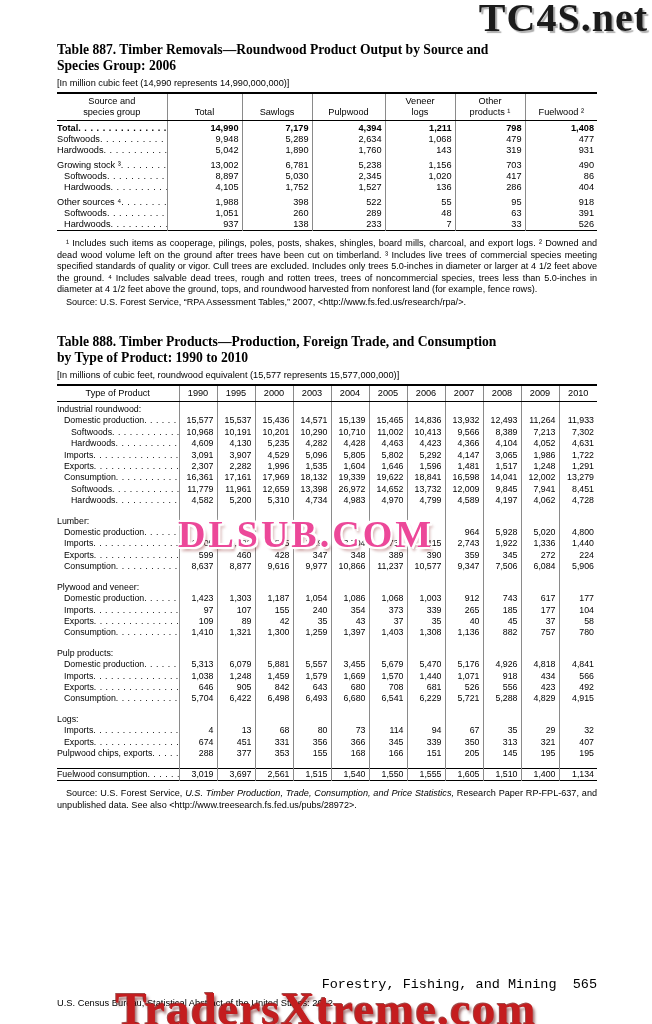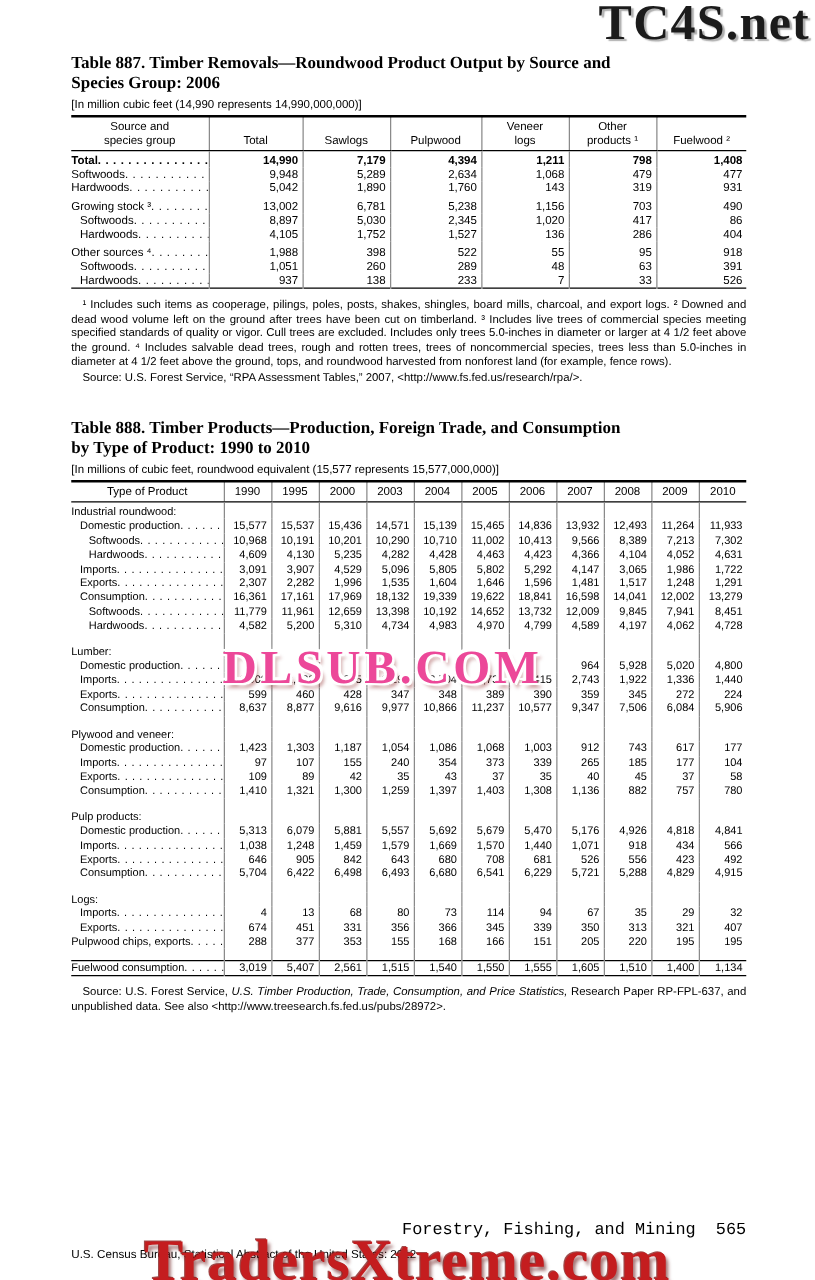--- a/index.html
+++ b/index.html
@@ -432,21 +432,21 @@
           <td class="stub">
             <div class="wrap">
               <span class="lbl ind2">Softwoods</span>
               <span class="leaders"> . . . . . . . . . . . . . . . . . . . . . . . . . . . . . . . . . . . .</span>
             </div>
           </td>
           <td class="num">11,779</td>
           <td class="num">11,961</td>
           <td class="num">12,659</td>
           <td class="num">13,398</td>
-          <td class="num">10,192</td>
+          <td class="num">26,972</td>
           <td class="num">14,652</td>
           <td class="num">13,732</td>
           <td class="num">12,009</td>
           <td class="num">9,845</td>
           <td class="num">7,941</td>
           <td class="num">8,451</td>
         </tr>
         <tr>
           <td class="stub">
             <div class="wrap">
@@ -718,21 +718,21 @@
           <td class="stub">
             <div class="wrap">
               <span class="lbl ind1">Domestic production</span>
               <span class="leaders"> . . . . . . . . . . . . . . . . . . . . . . . . . . . . . . . . . . . .</span>
             </div>
           </td>
           <td class="num">5,313</td>
           <td class="num">6,079</td>
           <td class="num">5,881</td>
           <td class="num">5,557</td>
-          <td class="num">5,692</td>
+          <td class="num">3,455</td>
           <td class="num">5,679</td>
           <td class="num">5,470</td>
           <td class="num">5,176</td>
           <td class="num">4,926</td>
           <td class="num">4,818</td>
           <td class="num">4,841</td>
         </tr>
         <tr>
           <td class="stub">
             <div class="wrap">
@@ -868,21 +868,21 @@
             </div>
           </td>
           <td class="num">288</td>
           <td class="num">377</td>
           <td class="num">353</td>
           <td class="num">155</td>
           <td class="num">168</td>
           <td class="num">166</td>
           <td class="num">151</td>
           <td class="num">205</td>
-          <td class="num">220</td>
+          <td class="num">145</td>
           <td class="num">195</td>
           <td class="num">195</td>
         </tr>
         <tr class="spacer">
           <td class="stub"></td>
           <td class="num"></td>
           <td class="num"></td>
           <td class="num"></td>
           <td class="num"></td>
           <td class="num"></td>
@@ -894,21 +894,21 @@
           <td class="num"></td>
         </tr>
         <tr class="rule">
           <td class="stub">
             <div class="wrap">
               <span class="lbl">Fuelwood consumption</span>
               <span class="leaders"> . . . . . . . . . . . . . . . . . . . . . . . . . . . . . . . . . . . .</span>
             </div>
           </td>
           <td class="num">3,019</td>
-          <td class="num">5,407</td>
+          <td class="num">3,697</td>
           <td class="num">2,561</td>
           <td class="num">1,515</td>
           <td class="num">1,540</td>
           <td class="num">1,550</td>
           <td class="num">1,555</td>
           <td class="num">1,605</td>
           <td class="num">1,510</td>
           <td class="num">1,400</td>
           <td class="num">1,134</td>
         </tr>

